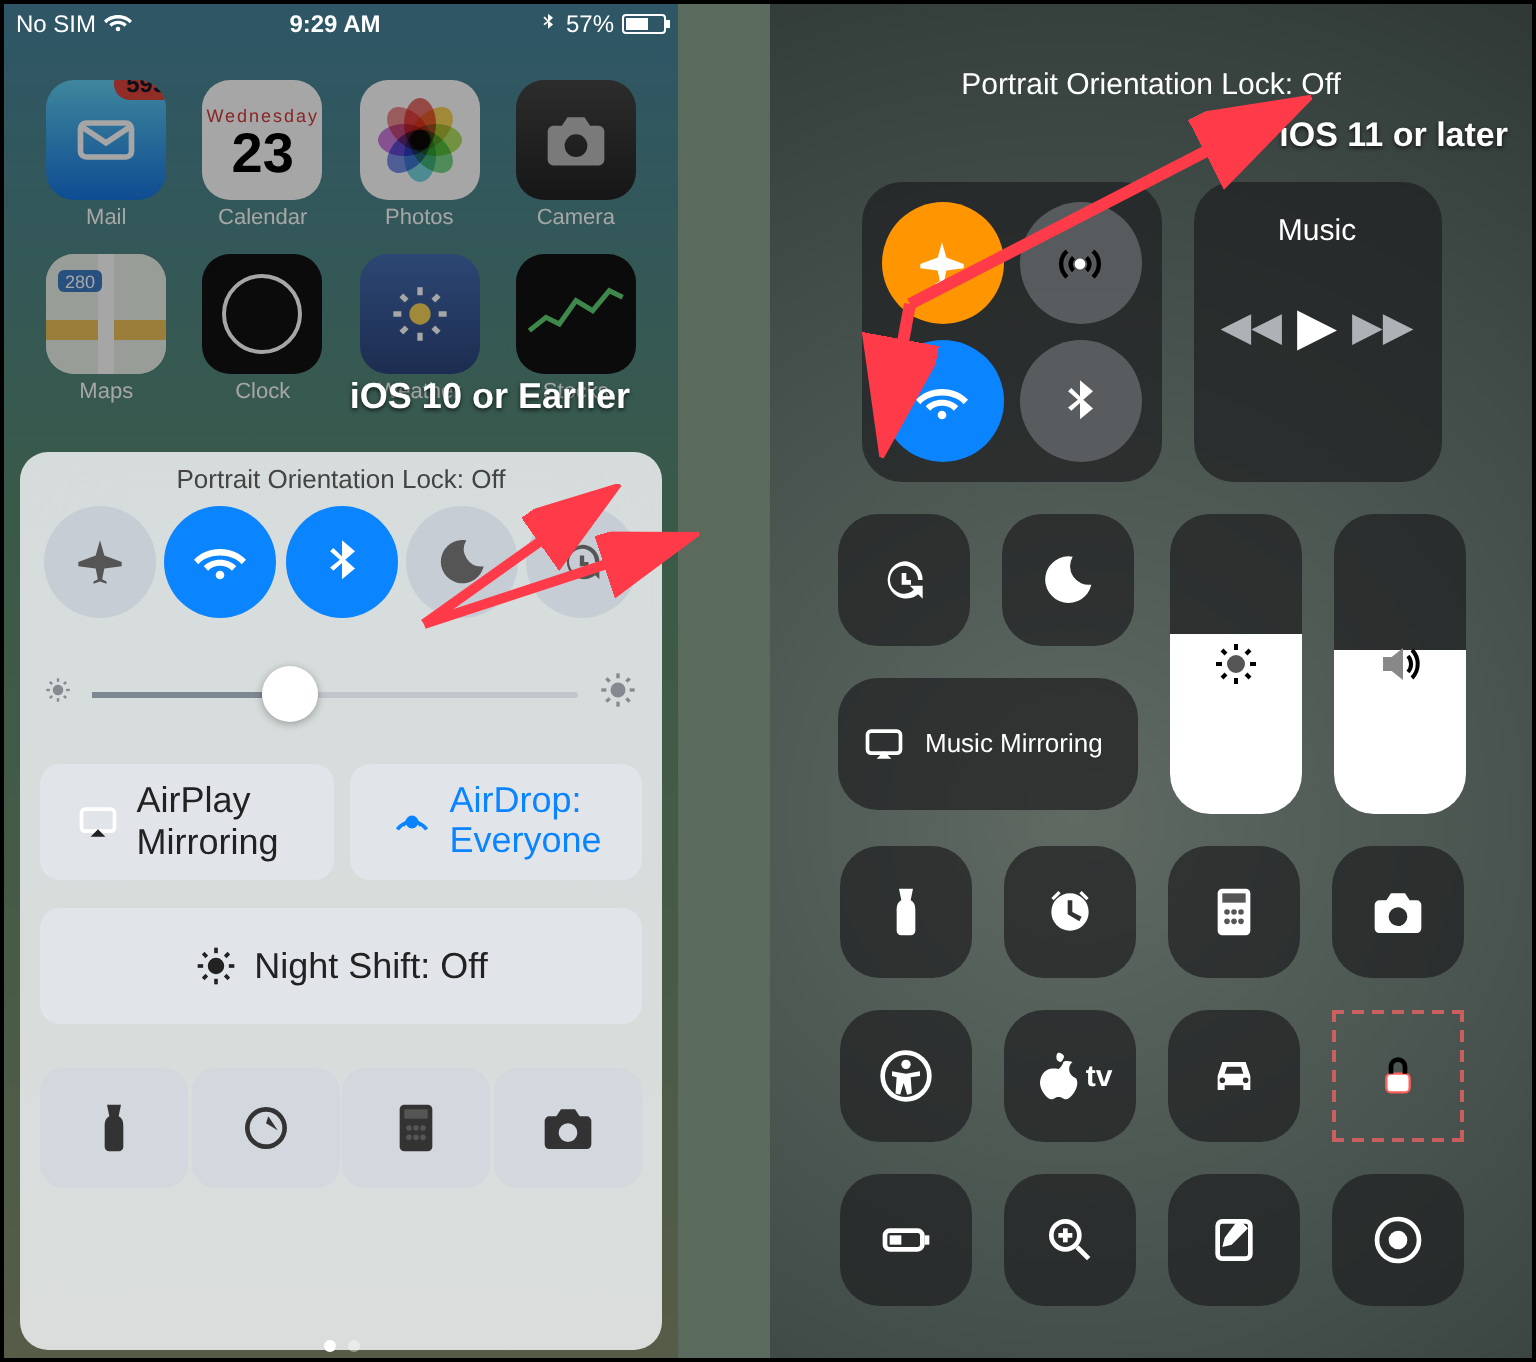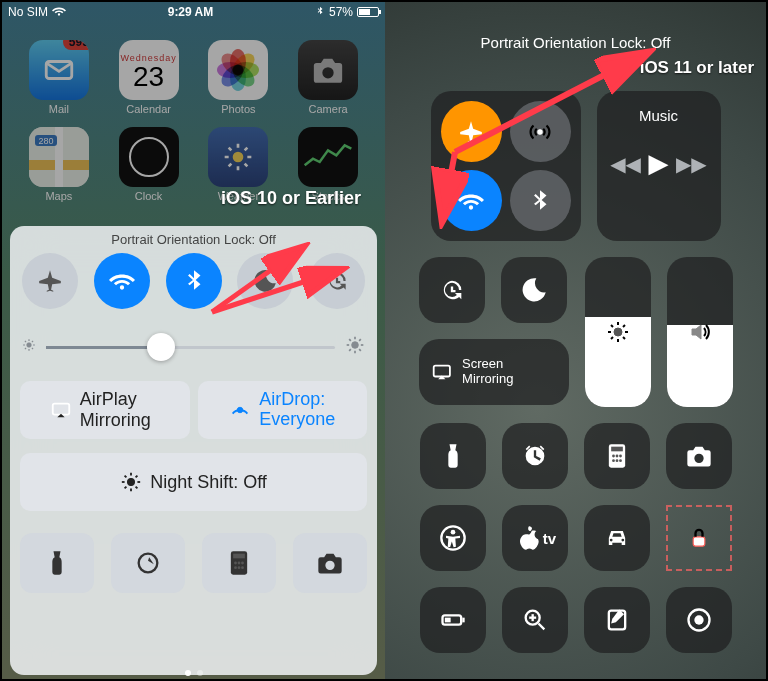--- a/index.html
+++ b/index.html
@@ -6,21 +6,21 @@
   body {
     width: 768px;
     height: 681px;
     font-family: -apple-system, "Helvetica Neue", Arial, sans-serif;
     background: #5a6b5e;
     position: relative;
     overflow: hidden;
     border: 2px solid #000;
   }
   .panel { position: absolute; top: 0; height: 677px; }
-  .panel-left { left: 0; width: 383px; background: linear-gradient(180deg,#2e5666,#3a5a47 40%,#565c47); }
+  .panel-left { left: 0; width: 337px; background: linear-gradient(180deg,#2e5666,#3a5a47 40%,#565c47); }
   .panel-right { left: 383px; width: 381px; background: radial-gradient(circle at 40% 60%, #606a63, #3e4946 70%, #2f3835); }
 
   
   .status-bar {
     height: 20px; display:flex; justify-content:space-between; align-items:center;
     padding:0 6px; color:#fff; font-size:12px; font-weight:400;
   }
   .status-bar .sb-left,.status-bar .sb-right{display:flex;gap:4px;align-items:center}
   .battery{width:22px;height:10px;border:1px solid #fff;border-radius:2px;position:relative}
   .battery::after{content:"";position:absolute;right:-3px;top:2px;width:2px;height:4px;background:#fff}
@@ -28,21 +28,21 @@
 
   
   .home-grid{display:grid;grid-template-columns:repeat(4,1fr);gap:12px 8px;padding:18px 16px 0;filter:brightness(.65) saturate(.8)}
   .app{display:flex;flex-direction:column;align-items:center;gap:3px}
   .app .tile{width:60px;height:60px;border-radius:14px;display:flex;align-items:center;justify-content:center;position:relative;overflow:hidden}
   .app .label{color:#fff;font-size:11px;text-align:center}
   .badge{position:absolute;top:-6px;right:-6px;background:#ff3b30;color:#0f172a;font-size:12px;font-weight:600;border-radius:11px;padding:1px 6px}
   .tile-mail{background:linear-gradient(#4ad3ff,#0079ff)}
   .tile-cal{background:#fff;flex-direction:column;color:#000}
   .tile-cal .dow{font-size:9px;color:#e33;letter-spacing:1px;margin-top:6px}
-  .tile-cal .daynum{font-size:28px;font-weight:400;margin-top:-2px}
+  .tile-cal .daynum{font-size:28px;font-weight:700;margin-top:-2px}
   .tile-photos{background:#fff}
   .petal{position:absolute;width:16px;height:26px;border-radius:50%;mix-blend-mode:multiply}
   .tile-camera{background:linear-gradient(#444,#222)}
   .tile-maps{background:#e8eef3}
   .tile-clock{background:#111}
   .clock-face{width:40px;height:40px;border:2px solid #fff;border-radius:50%;position:relative}
   .tile-weather{background:linear-gradient(#3a6fc4,#27448a);color:#fff}
   .tile-stocks{background:#111}
 
   
@@ -477,21 +477,21 @@
           <div class="card sq">
               <svg viewBox="0 0 24 24">
                 <use href="#i-moon"></use>
               </svg>
             </div>
         </div>
         <div class="card screen-mirror">
           <svg viewBox="0 0 24 24" width="22" height="22" fill="#fff">
               <use href="#i-mirror"></use>
             </svg>
-          <span style="line-height:1.15">Screen Mirroring</span>
+          <span style="line-height:1.15">Music Mirroring</span>
         </div>
       </div>
       <div class="card vs">
         <div class="level" style="height:60%"></div>
         <svg viewBox="0 0 24 24" width="24" height="24" fill="#555" stroke="#555" style="position:relative">
             <use href="#i-sun"></use>
           </svg>
       </div>
       <div class="card vs">
         <div class="level" style="height:55%"></div>

